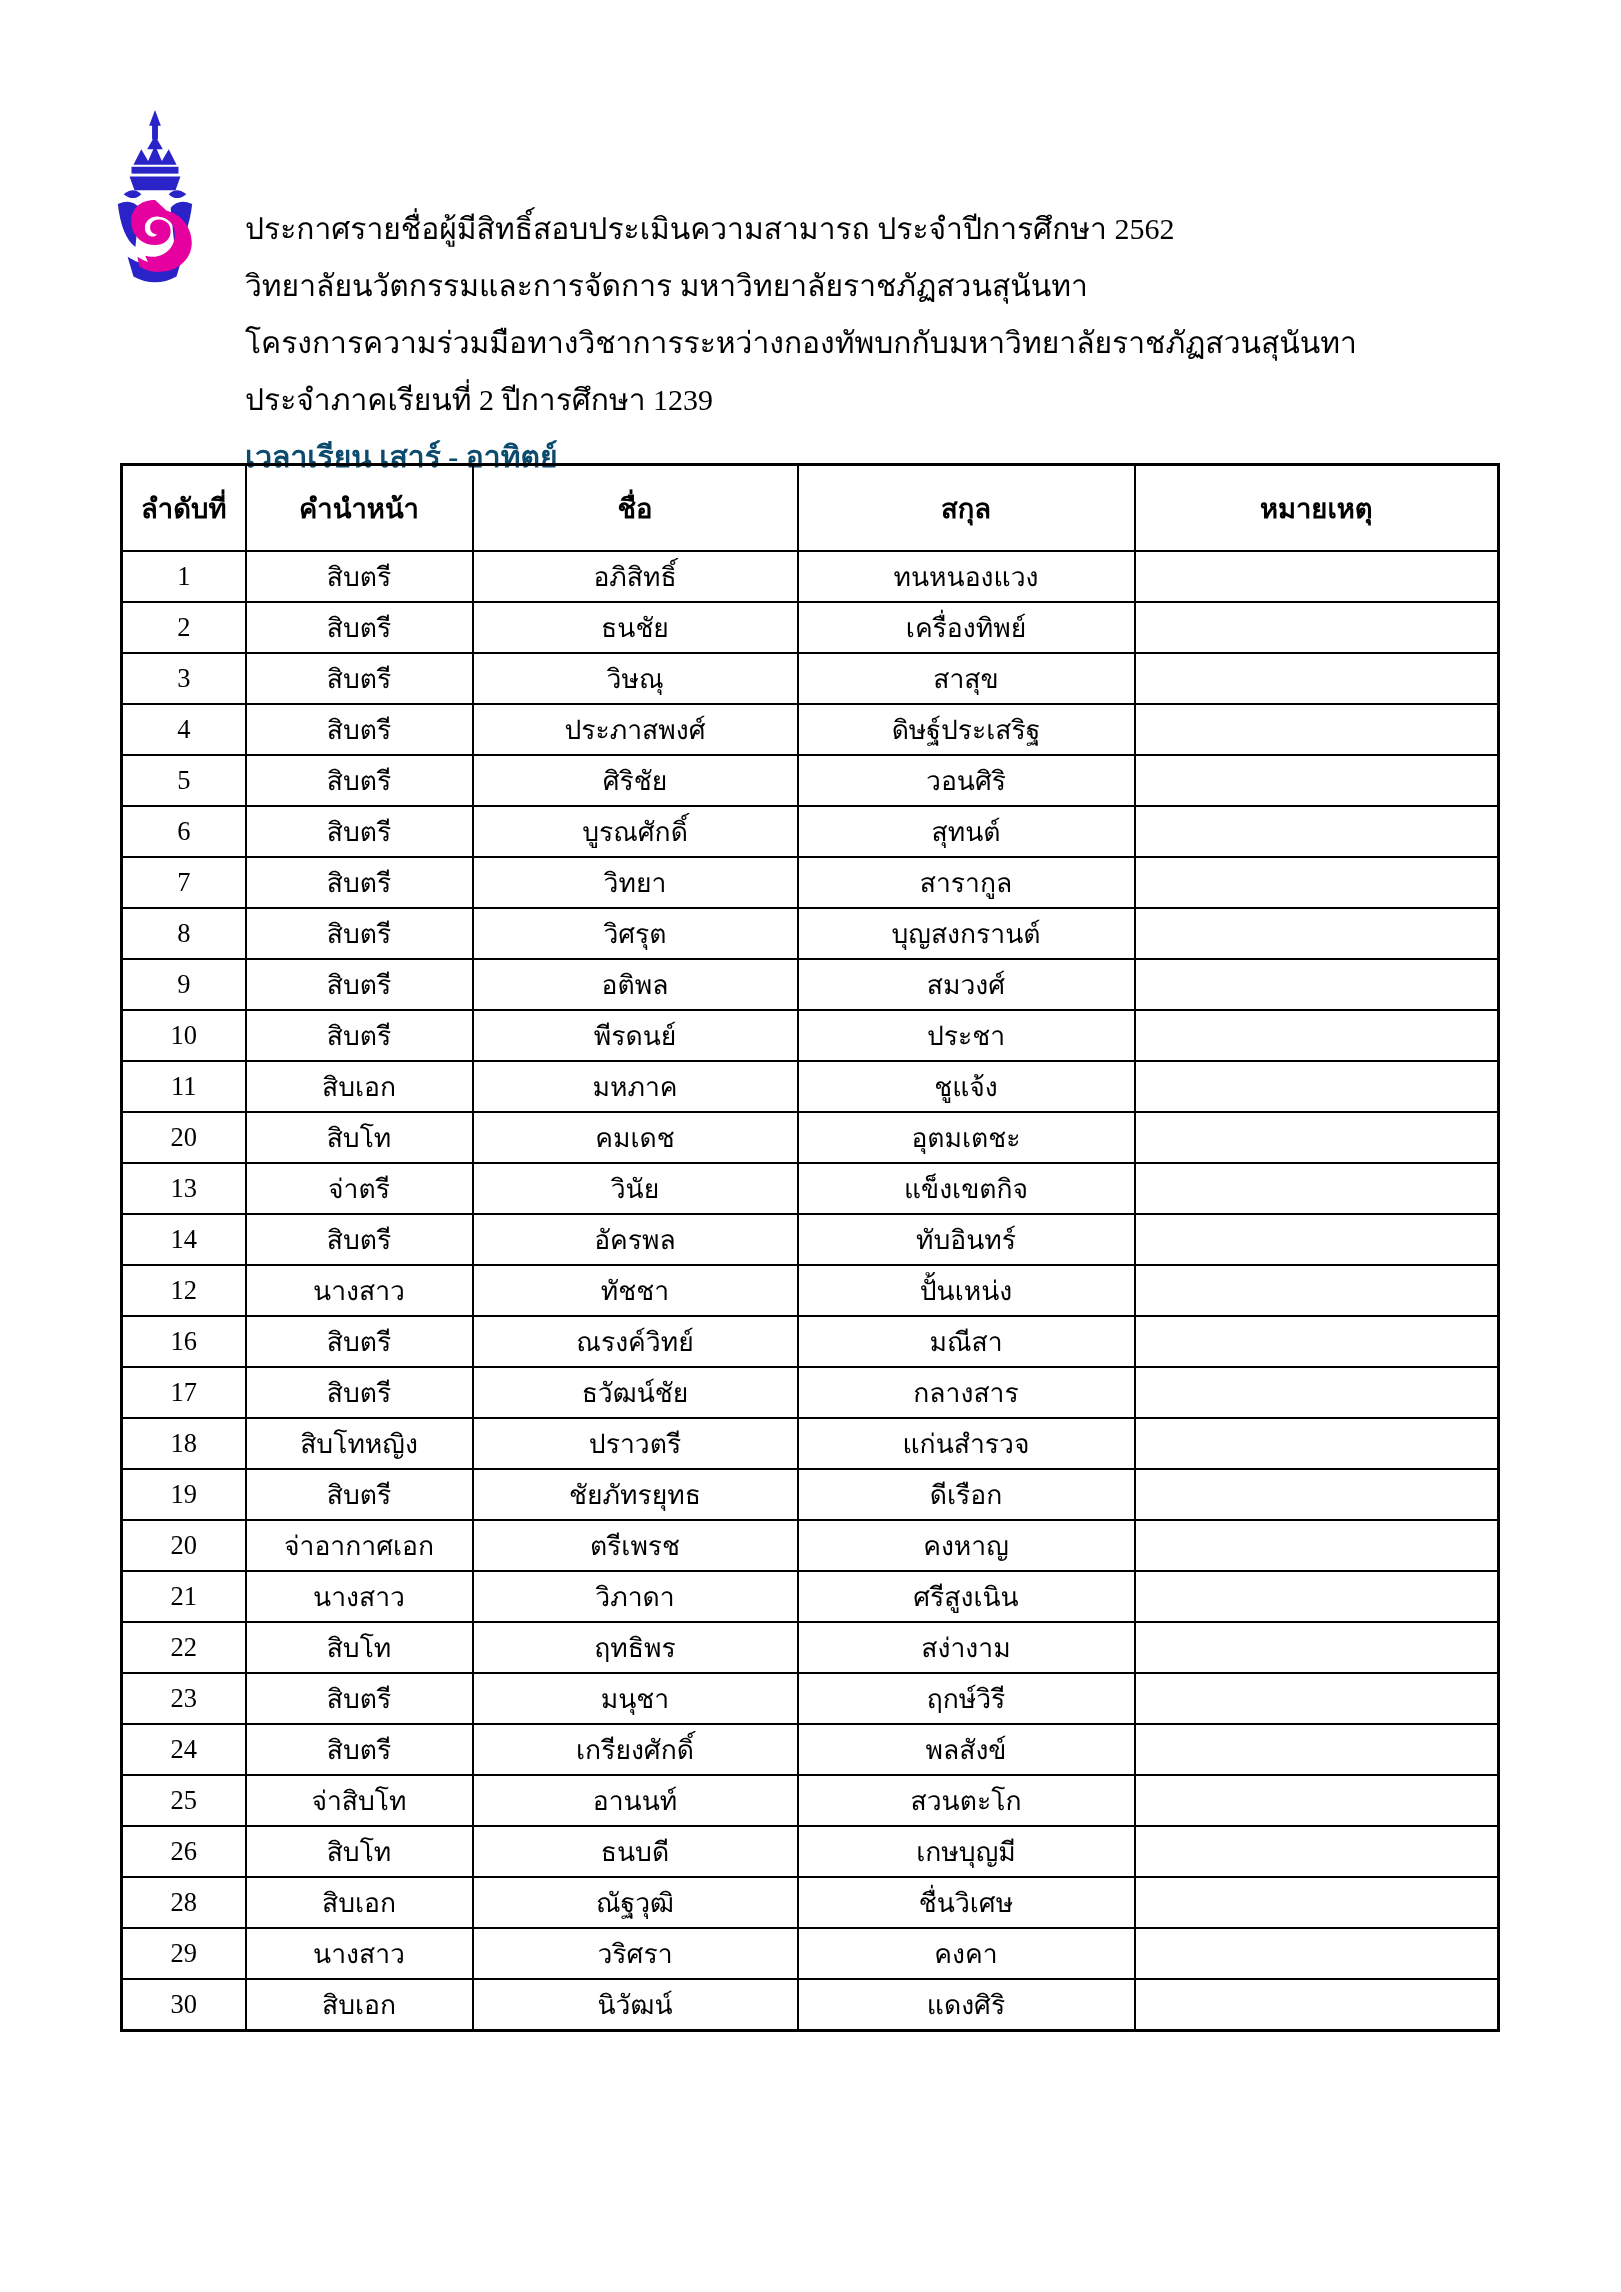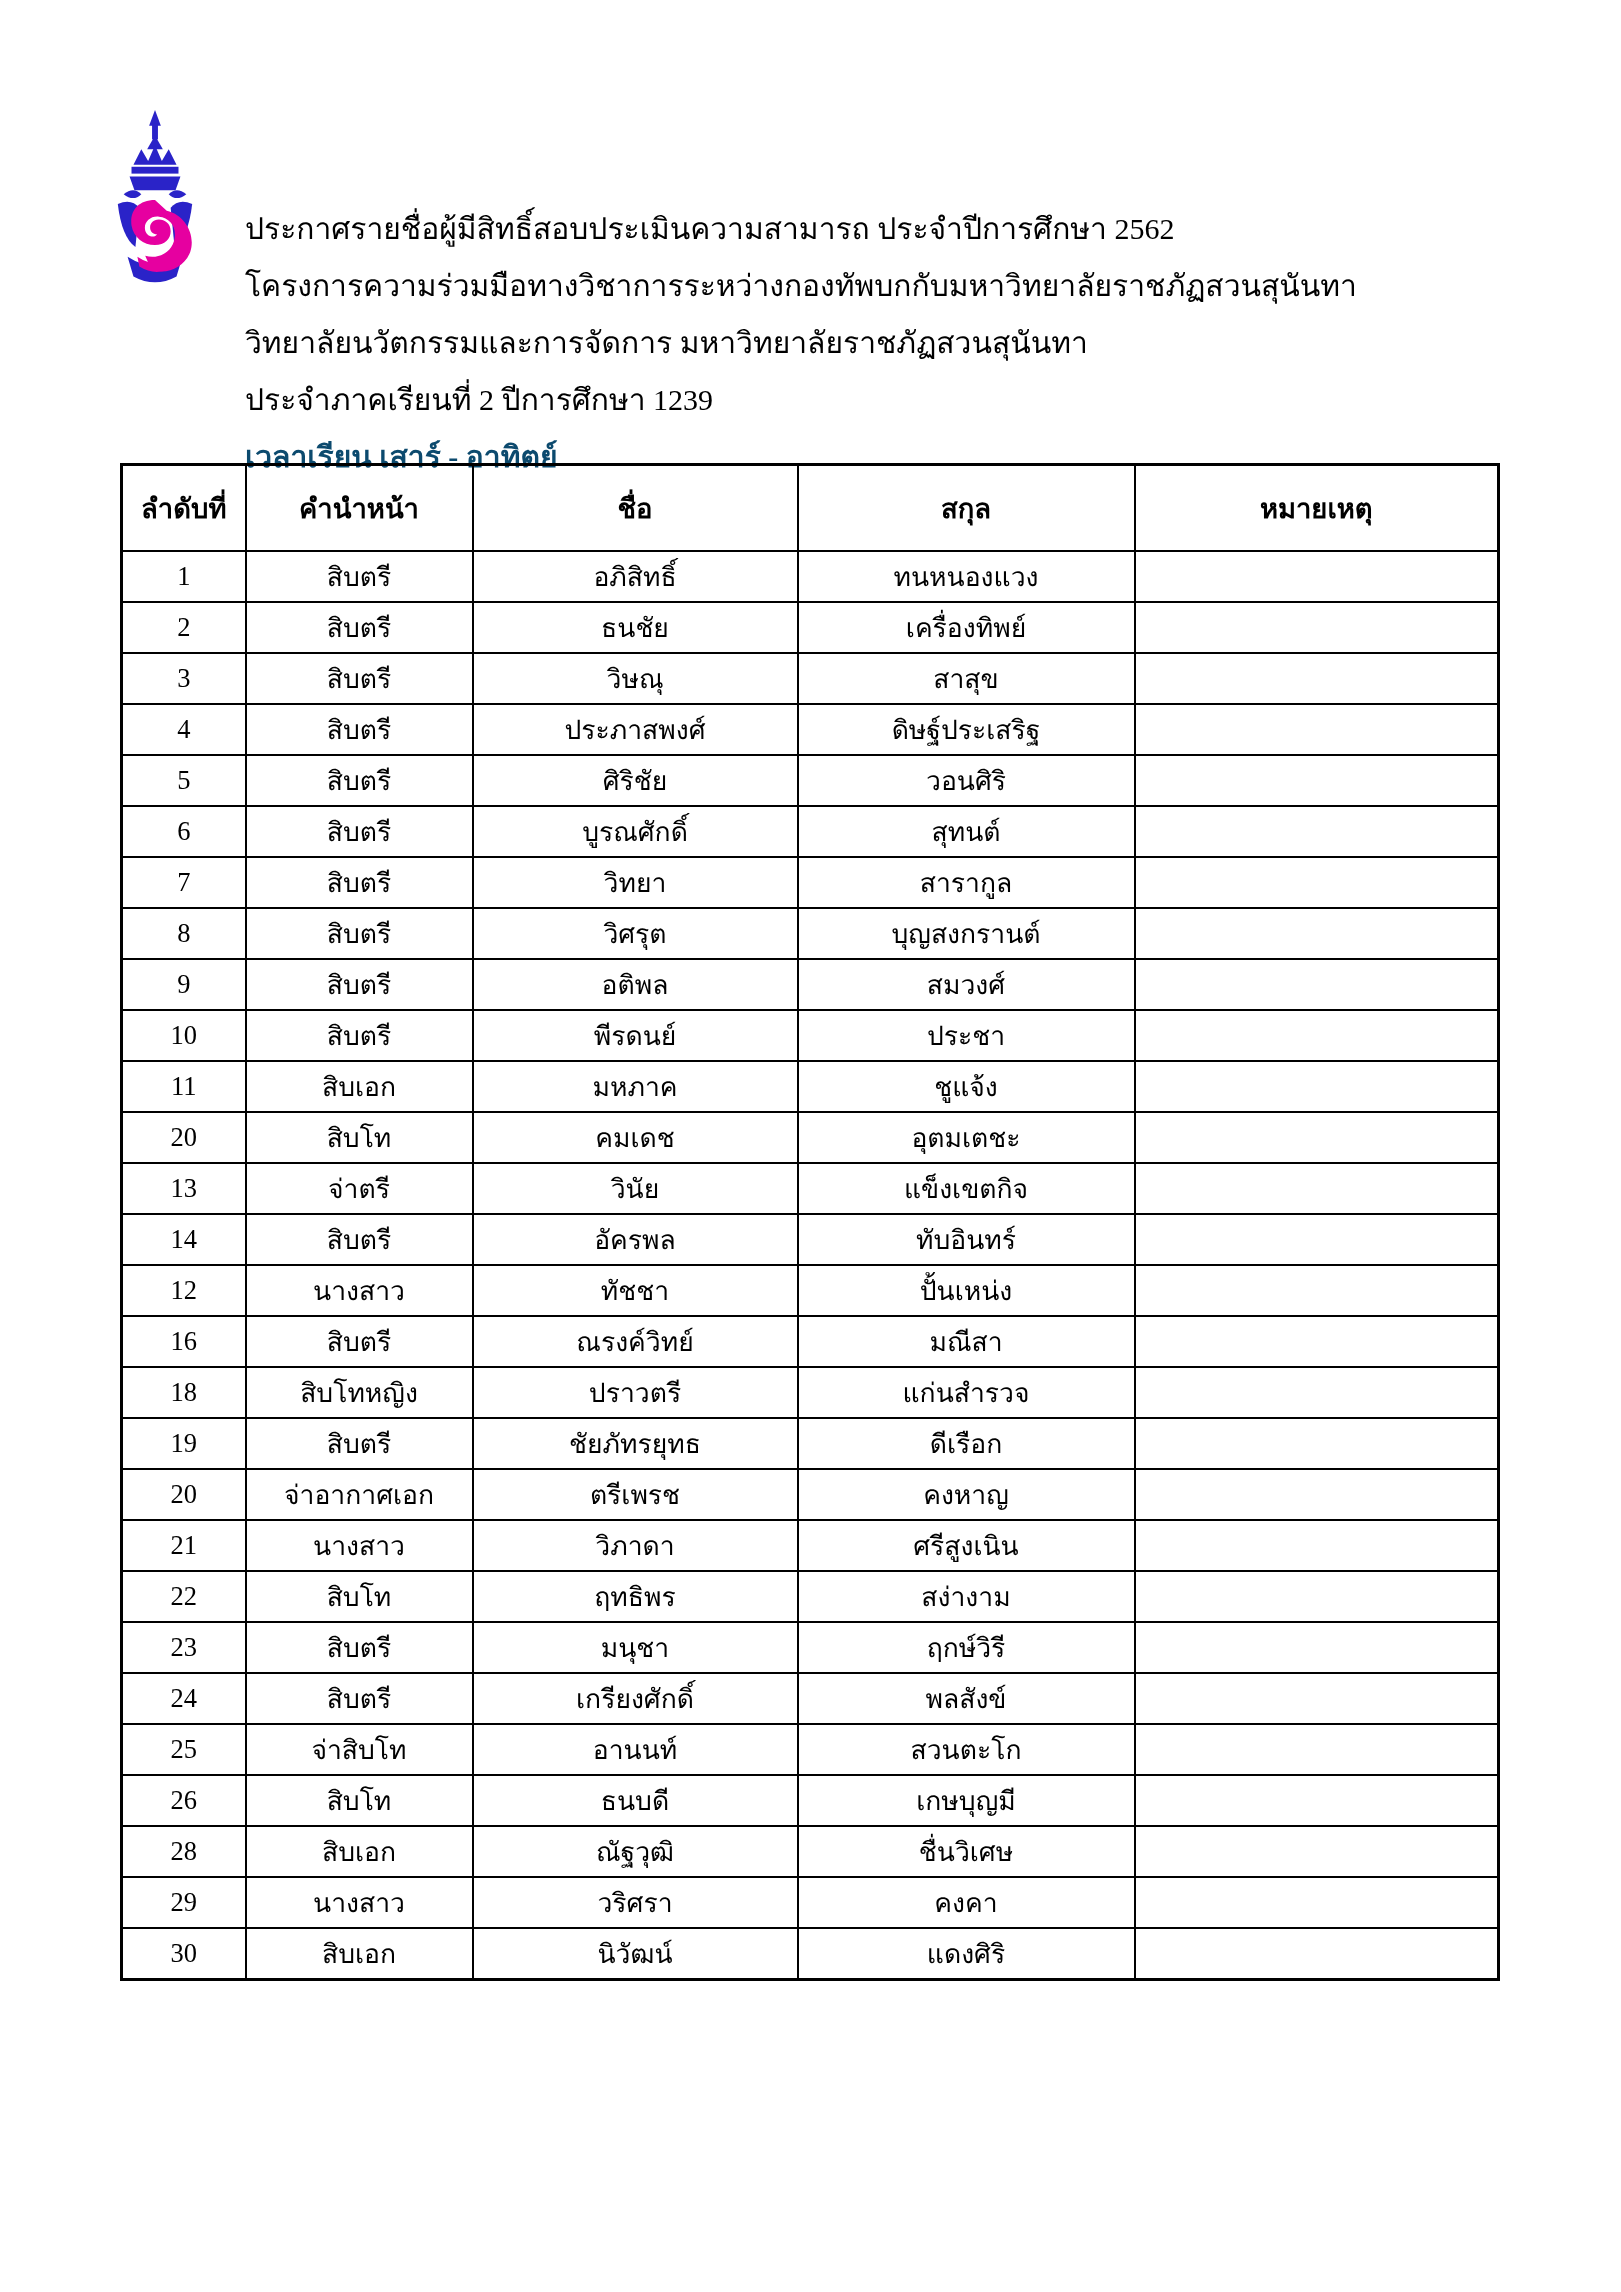--- a/index.html
+++ b/index.html
@@ -80,22 +80,22 @@
                c11,1 18,10 16,22
                c-2,14 -16,22 -30,18
                l6,14 c16,6 34,-2 40,-18
                c6,-18 -6,-38 -24,-42 Z"></path>
       <path d="M34,150 q18,12 36,2 l-2,10 q-16,8 -32,-2 Z"></path>
     </g>
   </svg>
 
   <div class="titles">
     <div class="title-line">ประกาศรายชื่อผู้มีสิทธิ์สอบประเมินความสามารถ ประจำปีการศึกษา  2562</div>
+    <div class="title-line">วิทยาลัยนวัตกรรมและการจัดการ มหาวิทยาลัยราชภัฏสวนสุนันทา</div>
     <div class="title-line">โครงการความร่วมมือทางวิชาการระหว่างกองทัพบกกับมหาวิทยาลัยราชภัฏสวนสุนันทา</div>
-    <div class="title-line">วิทยาลัยนวัตกรรมและการจัดการ มหาวิทยาลัยราชภัฏสวนสุนันทา</div>
     <div class="title-line">ประจำภาคเรียนที่ 2 ปีการศึกษา 1239</div>
     <div class="schedule-line" id="schedule-line" style="color: #0c4a6e;">เวลาเรียน  เสาร์ - อาทิตย์</div>
   </div>
 
   <table class="roster">
     <colgroup>
       <col style="width:124px">
       <col style="width:227px">
       <col style="width:325px">
       <col style="width:337px">
@@ -232,20 +232,27 @@
     </tr>
 
     <tr>
       <td>16</td>
       <td>สิบตรี</td>
       <td>ณรงค์วิทย์</td>
       <td>มณีสา</td>
       <td></td>
     </tr>
 
+    <tr>
+      <td>17</td>
+      <td>สิบตรี</td>
+      <td>ธวัฒน์ชัย</td>
+      <td>กลางสาร</td>
+      <td></td>
+    </tr>
 
     <tr>
       <td>18</td>
       <td>สิบโทหญิง</td>
       <td>ปราวตรี</td>
       <td>แก่นสำรวจ</td>
       <td></td>
     </tr>
 
     <tr>

